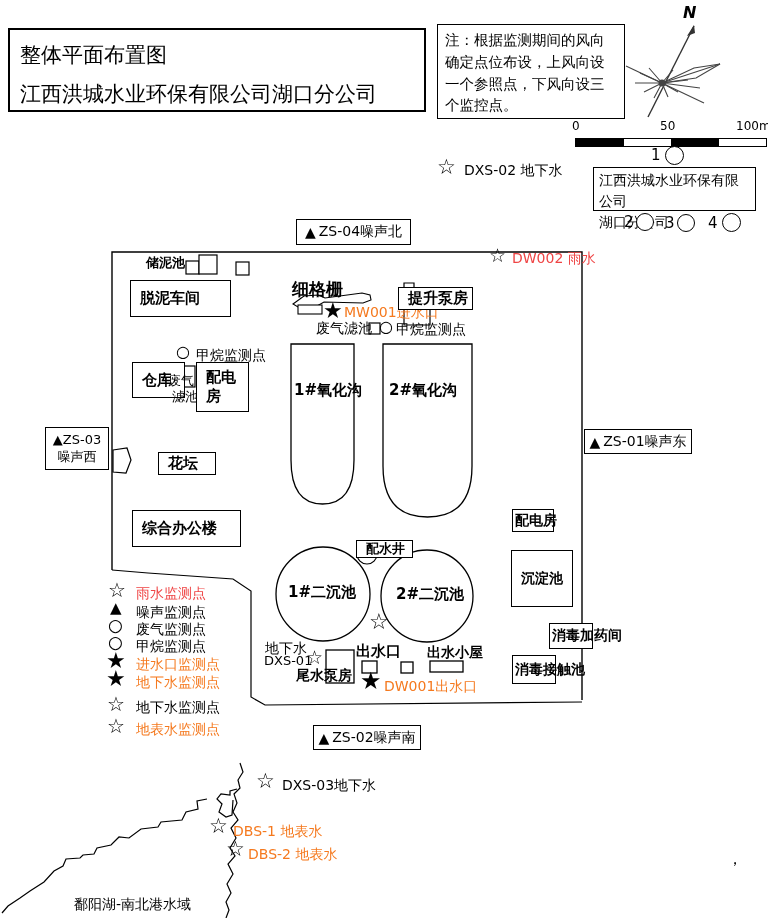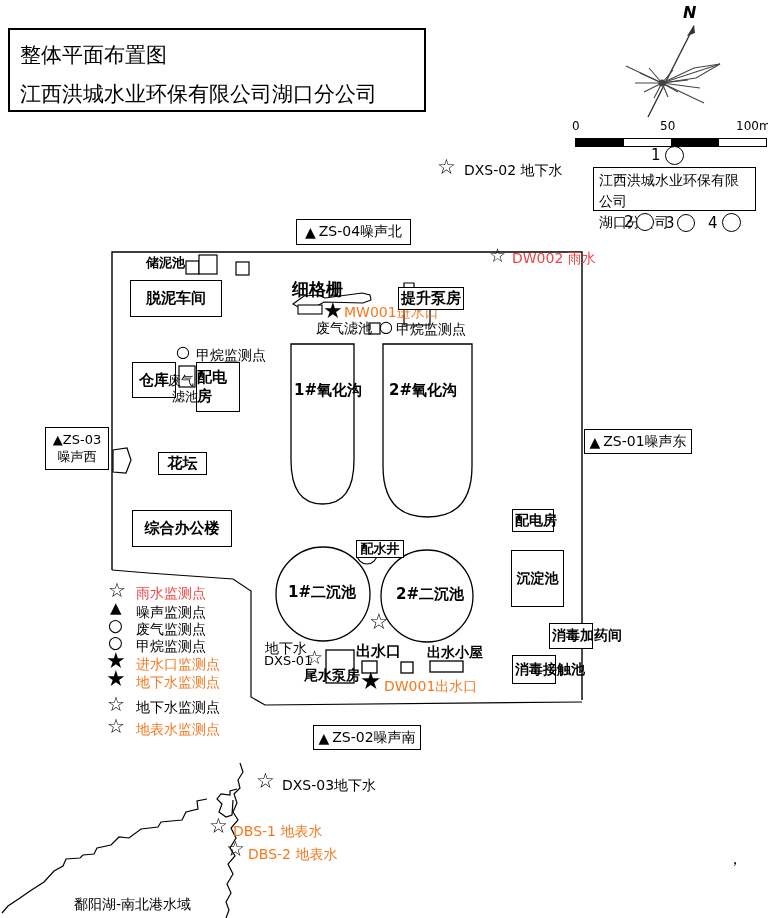--- a/index.html
+++ b/index.html
@@ -3,21 +3,21 @@
 <meta charset="utf-8">
 <style>
   html,body{margin:0;padding:0;background:#fff;}
   #canvas{position:relative;width:768px;height:918px;background:#fff;overflow:hidden;
           font-family:"DejaVu Sans",sans-serif;color:#000;}
   #linework{position:absolute;left:0;top:0;}
   .abs{position:absolute;white-space:nowrap;}
   .lbl{position:absolute;white-space:nowrap;font-size:14px;line-height:1.15;}
   .bold{font-weight:bold;}
   .bbox{position:absolute;border:1px solid #000;background:#fff;display:flex;
-        align-items:center;justify-content:center;font-weight:bold;font-size:15px;}
+        align-items:center;font-weight:bold;font-size:15px;padding-left:9px;}
   .bbox.flowleft{justify-content:flex-start;padding-left:2px;white-space:nowrap;}
   .noisebox{position:absolute;border:1px solid #000;background:#fff;display:flex;
         align-items:center;justify-content:center;font-size:14px;gap:3px;}
   .glyph{position:absolute;line-height:1;}
   .blue{color:#ef4444;}
   .orange{color:#f5791e;}
   .circleshape{position:absolute;border:1.5px solid #000;border-radius:50%;background:#fff;}
   .seg{position:absolute;top:0;height:100%;}
 </style>
 </head>
@@ -72,20 +72,23 @@
       <path d="M662,83 L640,73 M662,83 L644,92 M662,83 L654,98 M662,83 L668,97 M662,83 L678,92 M662,83 L649,68 M662,83 L673,70 M662,83 L688,80 M662,83 L700,88 M662,83 L635,83"></path>
       <circle cx="662" cy="83" r="3.5" fill="#444" stroke="none"></circle>
     </g>
   </svg>
 
   <div class="abs" style="left:8px;top:28px;width:418px;height:84px;border:2px solid #000;padding:6px 10px;font-size:21px;line-height:1.85;box-sizing:border-box;white-space:normal;">
     <div>整体平面布置图</div>
     <div>江西洪城水业环保有限公司湖口分公司</div>
   </div>
 
+  <div class="abs" style="left:437px;top:24px;width:188px;height:95px;border:1px solid #000;padding:5px 7px;font-size:14.5px;line-height:1.5;box-sizing:border-box;white-space:normal;">
+    <span>注：根据监测期间的风向确定点位布设，上风向设一个参照点，下风向设三个监控点。</span>
+  </div>
 
   <div class="glyph" style="left:683px;top:5px;font-size:16px;font-weight:bold;font-style:italic;">N</div>
 
   <div class="lbl" style="left:572px;top:120px;font-size:12px;">0</div>
   <div class="lbl" style="left:660px;top:120px;font-size:12px;">50</div>
   <div class="lbl" style="left:736px;top:120px;font-size:12px;">100m</div>
   <div class="abs" style="left:575px;top:138px;width:190px;height:7px;border:1px solid #000;">
     <div class="seg" style="left:0;width:25%;background:#000;"></div>
     <div class="seg" style="left:25%;width:25%;background:#fff;"></div>
     <div class="seg" style="left:50%;width:25%;background:#000;"></div>
@@ -187,21 +190,21 @@
   <div class="bbox flowleft" style="left:512px;top:623px;width:40px;height:24px;font-size:14px;margin-left:37px;">
     <span>消毒加药间</span>
   </div>
   <div class="bbox flowleft" style="left:512px;top:655px;width:40px;height:27px;font-size:14px;">
     <span>消毒接触池</span>
   </div>
 
   <div class="lbl" style="left:265px;top:640px;">地下水</div>
   <div class="lbl" style="left:264px;top:654px;font-size:13px;">DXS-01</div>
   <div class="glyph" style="left:306px;top:648px;font-size:19px;">☆</div>
-  <div class="lbl bold" style="left:304px;top:667px;">尾水泵房</div>
+  <div class="lbl bold" style="left:296px;top:667px;">尾水泵房</div>
   <div class="lbl bold" style="left:356px;top:643px;font-size:15px;">出水口</div>
   <div class="lbl bold" style="left:427px;top:644px;">出水小屋</div>
   <div class="glyph" style="left:360px;top:669px;font-size:24px;">★</div>
   <div class="lbl orange" style="left:384px;top:678px;">DW001出水口</div>
 
   <div class="glyph" style="left:108px;top:580px;font-size:20px;">☆</div>
   <div class="lbl blue" style="left:136px;top:585px;">雨水监测点</div>
   <div class="glyph" style="left:110px;top:601px;font-size:15px;">▲</div>
   <div class="lbl" style="left:136px;top:604px;">噪声监测点</div>
   <div class="glyph" style="left:108px;top:617px;font-size:17px;">○</div>

